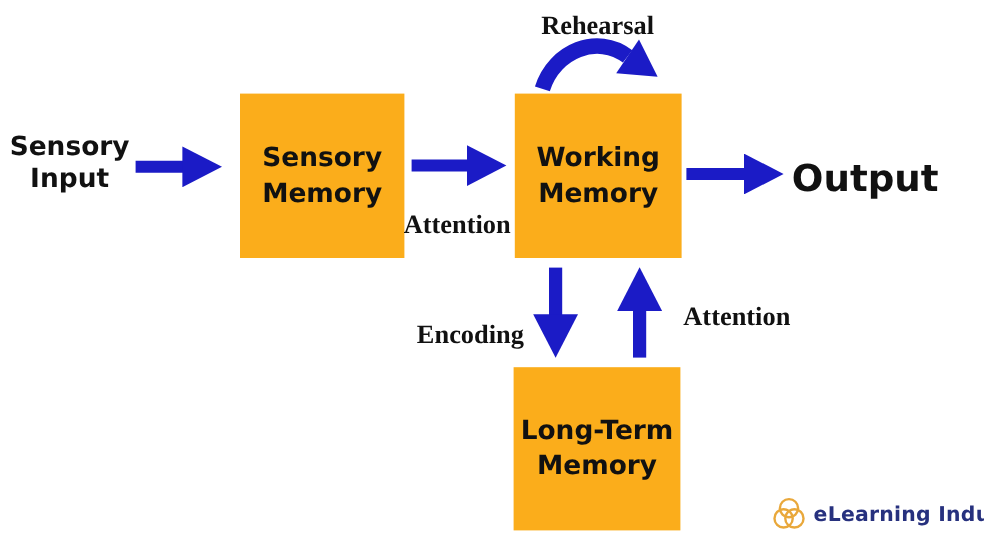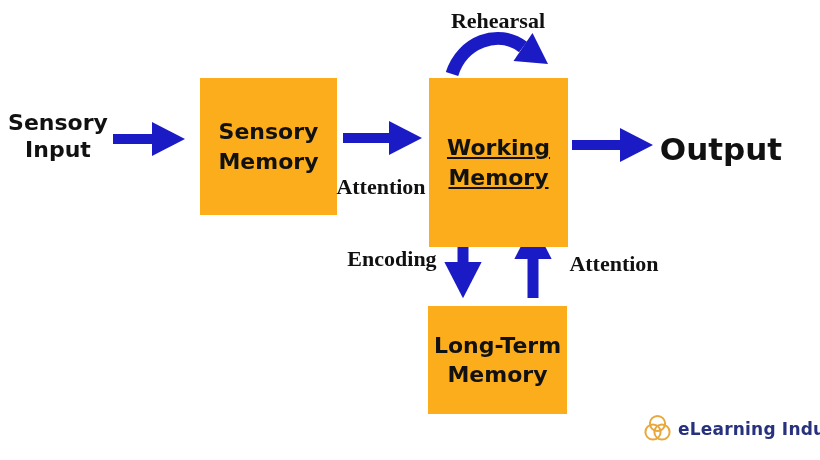--- a/index.html
+++ b/index.html
@@ -36,22 +36,22 @@
     flex-direction: column;
     align-items: center;
     justify-content: center;
     text-align: center;
     font-weight: bold;
     font-size: 22px;
     line-height: 1.32;
     color: var(--text-black);
   }
   .box-sensory   { left: 200px; top: 78px;  width: 137px; height: 137px; }
-  .box-working   { left: 429px; top: 78px;  width: 139px; height: 169px; text-decoration: underline; }
-  .box-longterm  { left: 428px; top: 306px; width: 139px; height: 108px; }
+  .box-working   { left: 429px; top: 78px;  width: 139px; height: 137px; }
+  .box-longterm  { left: 428px; top: 306px; width: 139px; height: 136px; }
   .big-label {
     position: absolute;
     transform: translateX(-50%);
     font-weight: bold;
     color: var(--text-black);
     text-align: center;
     white-space: nowrap;
   }
   .label-sensory-input { left: 58px;  top: 109px; font-size: 22px; line-height: 1.24; }
   .label-output        { left: 721px; top: 131px; font-size: 31px; }
@@ -59,21 +59,21 @@
     position: absolute;
     transform: translateX(-50%);
     font-weight: bold;
     font-size: 22px;
     color: var(--text-black);
     white-space: nowrap;
     font-family: Liberation Serif, serif;
   }
   .label-rehearsal { left: 498px; top: 8px; }
   .label-attention { left: 381px; top: 174px; }
-  .label-encoding  { left: 392px; top: 246px; }
+  .label-encoding  { left: 392px; top: 266px; }
   .label-retrieval { left: 614px; top: 251px; }
   .logo {
     position: absolute;
     left: 644px;
     top: 412px;
     display: flex;
     align-items: center;
     gap: 7px;
   }
   .logo-icon { stroke: var(--logo-gold); fill: none; }

